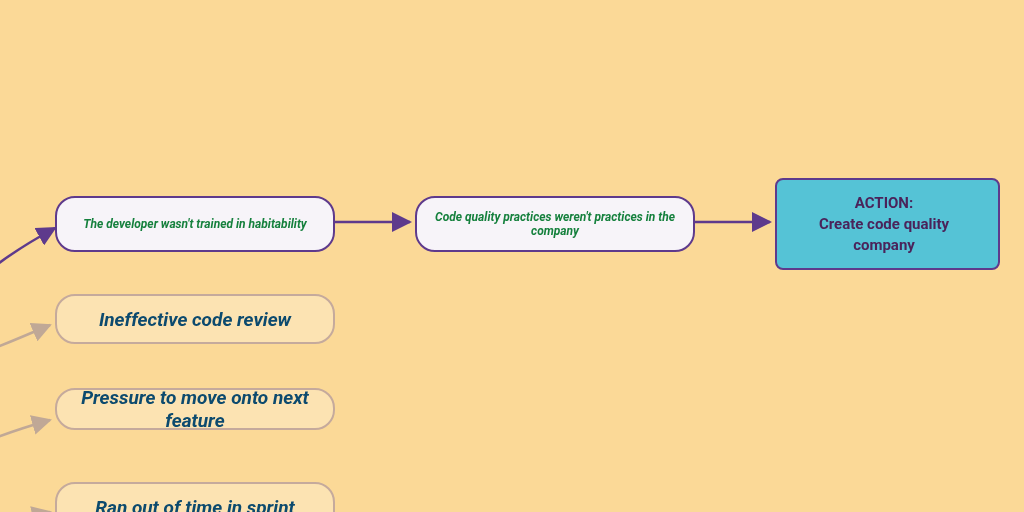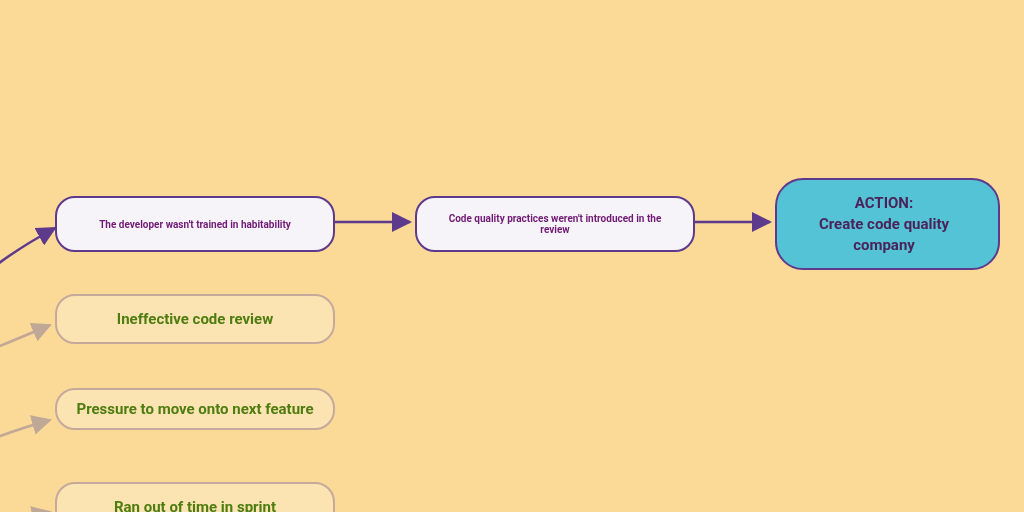--- a/index.html
+++ b/index.html
@@ -20,35 +20,37 @@
     align-items: center;
     justify-content: center;
     text-align: center;
     font-weight: 700;
     box-sizing: border-box;
     padding: 10px 18px;
   }
   .primary {
     background: #f7f4f9;
     border-color: #5e3a8c;
-    color: #701a75;
-    font-size: 10px;
+    color: #15803d;
+    font-size: 12px;
+    font-style: italic;
   }
   .faded {
     background: #fce3b2;
     border-color: #c5aa9c;
-    color: #4d7c0f;
-    font-size: 15px;
+    color: #0c4a6e;
+    font-size: 19px;
+    font-style: italic;
   }
   .action {
     background: #55c3d6;
     border-color: #5e3a8c;
     color: #4a235a;
     font-size: 15px;
-    border-radius: 28px;
+    border-radius: 8px;
     line-height: 1.4;
     padding-left: 11px;
   }
 </style>
 </head>
 <body>
 
 <svg width="1024" height="512" style="position:absolute;left:0;top:0;">
   <defs>
     <marker id="arrP" viewBox="0 0 10 10" refX="9" refY="5" markerWidth="8" markerHeight="8" orient="auto-start-reverse">
@@ -70,21 +72,21 @@
   <path d="M -10 440 Q 15 430 50 420" stroke="#c0a896" stroke-width="2.5" fill="none" marker-end="url(#arrF)"></path>
 
   <path d="M -10 528 Q 15 520 50 512" stroke="#c0a896" stroke-width="2.5" fill="none" marker-end="url(#arrF)"></path>
 </svg>
 
 <div class="node primary" style="left:55px; top:196px; width:280px; height:56px;">
   <span>The developer wasn't trained in habitability</span>
 </div>
 
 <div class="node primary" style="left:415px; top:196px; width:280px; height:56px;">
-  <span>Code quality practices weren't introduced in the review</span>
+  <span>Code quality practices weren't practices in the company</span>
 </div>
 
 <div class="node action" style="left:775px; top:178px; width:225px; height:92px;">
   <div>
     <div>ACTION:</div>
     <div>Create code quality company</div>
   </div>
 </div>
 
 <div class="node faded" style="left:55px; top:294px; width:280px; height:50px;">

